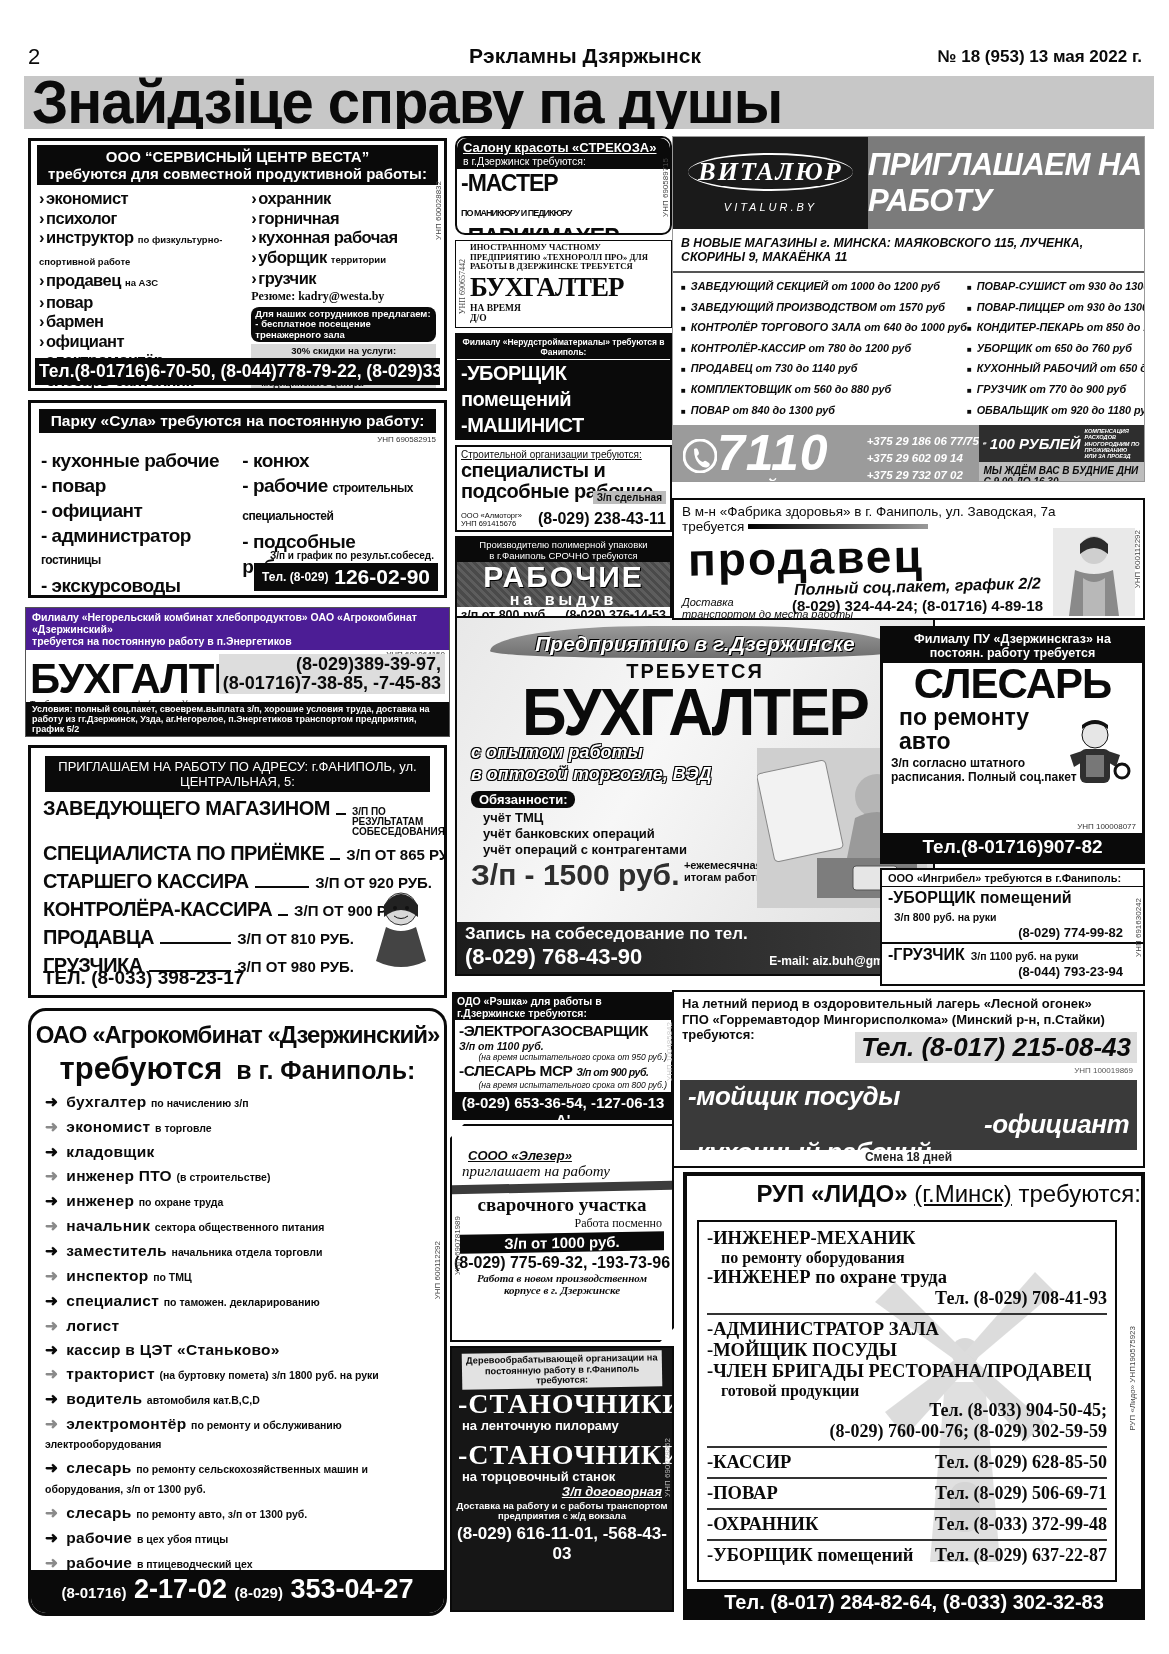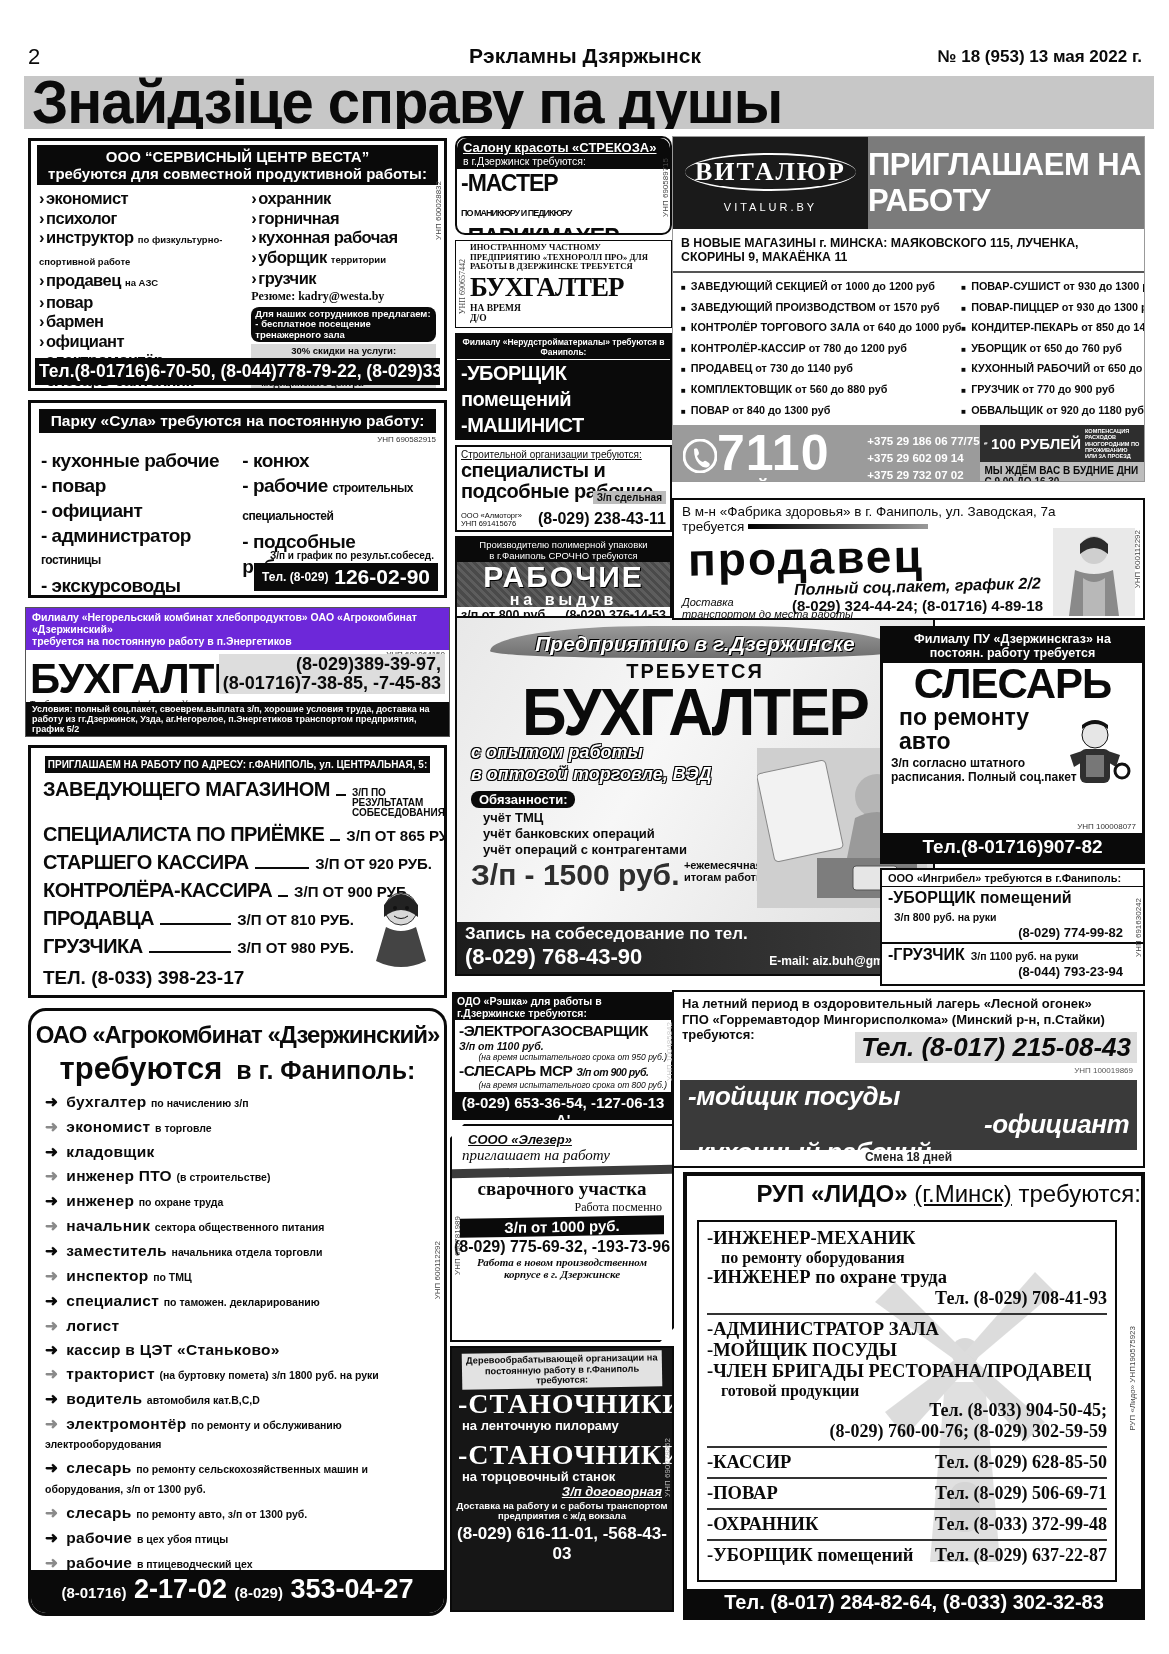--- a/index.html
+++ b/index.html
@@ -34,28 +34,28 @@
   
   .sula-title{background:#0a0a0a;color:#fff;font-weight:800;font-size:15.5px;text-align:center;padding:3px 0;margin:6px 8px 2px;}
   .sula-cols{display:flex;padding:4px 10px 0;}
   .sula-cols ul{list-style:none;margin:0;padding:0;}
   .sula-cols li{font-weight:900;font-size:19px;line-height:25px;letter-spacing:-0.5px;}
   .sula-cols .n{font-size:12px;}
   .sula-note{position:absolute;right:10px;bottom:34px;font-size:10px;font-weight:800;}
   .sula-tel{position:absolute;right:6px;bottom:4px;background:#0a0a0a;color:#fff;font-weight:900;padding:2px 8px;font-size:21px;}
   .sula-tel .lab{font-size:12px;font-weight:800;vertical-align:3px;}
   
-  .neg-head{background:#6d28d9;color:#fff;font-weight:800;font-size:10.5px;line-height:12px;padding:3px 6px;}
+  .neg-head{background:#4c1d95;color:#fff;font-weight:800;font-size:10.5px;line-height:12px;padding:3px 6px;}
   .neg-job{font-weight:900;font-size:42px;line-height:40px;letter-spacing:-1px;display:inline-block;}
   .neg-job2{font-weight:900;font-size:17px;display:inline-block;vertical-align:6px;}
   .neg-req{font-size:8.8px;line-height:10px;width:225px;display:inline-block;}
   .neg-tels{position:absolute;right:4px;top:46px;background:#ddd;text-align:right;font-weight:900;font-size:18px;line-height:19px;padding:1px 4px;}
   .neg-cond{position:absolute;left:0;right:0;bottom:0;background:#0a0a0a;color:#fff;font-size:9px;line-height:10px;font-weight:700;padding:2px 6px;}
   
-  .fan-title{background:#0a0a0a;color:#fff;font-weight:700;font-size:10px;text-align:center;padding:3px 0;margin:8px 14px 4px;}
+  .fan-title{background:#0a0a0a;color:#fff;font-weight:400;font-size:13px;text-align:center;padding:3px 0;margin:8px 14px 4px;}
   .fan-row{display:flex;align-items:baseline;padding:0 12px;margin-top:5px;}
   .fan-row .j{font-weight:900;font-size:20px;letter-spacing:-0.5px;white-space:nowrap;}
   .fan-row .ln{flex:1;border-bottom:2px solid #0a0a0a;margin:0 6px;height:14px;min-width:10px;}
   .fan-row .s{font-weight:900;font-size:15px;white-space:nowrap;}
   .fan-row .s.sm{font-size:10px;line-height:10px;width:120px;white-space:normal;text-align:left;}
   .fan-tel{position:absolute;left:12px;bottom:6px;font-weight:900;font-size:19px;}
   
   .agro{border:3px solid #0a0a0a;border-radius:18px;}
   .agro-t1{font-weight:800;font-size:24px;text-align:center;margin-top:10px;letter-spacing:-1px;}
   .agro-t2{font-weight:800;font-size:25px;text-align:center;margin:2px 0 4px;}
@@ -112,21 +112,21 @@
   
   .resh{background:#0a0a0a;color:#fff;padding:3px;}
   .resh-h{font-weight:800;font-size:10.5px;line-height:11.5px;padding:1px 2px;}
   .resh-in{background:#fff;color:#0a0a0a;padding:2px 4px;}
   .resh-j{font-weight:900;font-size:15.5px;letter-spacing:-0.5px;}
   .resh-s{font-style:italic;font-weight:700;font-size:10.5px;}
   .resh-n{font-style:italic;font-size:8.5px;text-align:right;}
   .resh-tel{font-weight:900;font-size:15px;text-align:center;padding-top:2px;}
   
   .elez{border:2px solid #0a0a0a;clip-path:polygon(14px 0,100% 0,100% calc(100% - 14px),calc(100% - 14px) 100%,0 100%,0 14px);}
-  .elez-c{font-weight:800;font-style:italic;font-size:13px;text-decoration:underline;padding:6px 0 0 16px;}
+  .elez-c{font-weight:800;font-style:italic;font-size:13px;text-decoration:underline;padding:22px 0 0 16px;}
   .elez-inv{font-style:italic;font-size:15px;padding-left:10px;font-family:"Liberation Serif",serif;}
   .elez-strip{height:9px;background:#3c3c3c;margin:3px 0 2px;transform:skewY(-1.2deg);}
   .elez-job{font-family:"Liberation Serif",serif;font-weight:900;font-size:40px;text-align:center;line-height:40px;}
   .elez-job2{font-family:"Liberation Serif",serif;font-weight:700;font-size:19px;text-align:center;}
   .elez-sh{font-size:12px;text-align:right;padding-right:10px;font-family:"Liberation Serif",serif;}
   .elez-sal{background:#0a0a0a;color:#fff;font-weight:800;font-size:15px;text-align:center;padding:1px 0;margin:2px 8px;transform:skewY(-1deg);}
   .elez-tel{font-weight:900;font-size:16px;text-align:center;}
   .elez-note{font-style:italic;font-weight:700;font-size:11px;line-height:12px;text-align:center;font-family:"Liberation Serif",serif;}
   
   .stan{background:#161616;color:#fff;border:2px solid #0a0a0a;}
@@ -486,21 +486,21 @@
     <div class="stan-j">-СТАНОЧНИКИ</div>
     <div class="stan-n">на ленточную пилораму</div>
     <div class="stan-j" style="margin-top:8px">-СТАНОЧНИКИ</div>
     <div class="stan-n">на торцовочный станок</div>
     <div class="stan-sal">З/п договорная</div>
     <div class="stan-del">Доставка на работу и с работы транспортом предприятия с ж/д вокзала</div>
     <div class="stan-tel">(8-029) 616-11-01, -568-43-03</div>
     <div class="unp-v" style="right:0;top:90px;color:#bbb">УНП 690278862</div>
   </section>
 
-  <section class="ad" style="left:672px;top:136px;width:473px;height:346px;border:1px solid #999;">
+  <section class="ad" style="left:672px;top:136px;width:473px;height:346px;border:1px solid #999;font-style:italic;">
     <div class="vit-top">
       <div class="vit-logo">
         <div class="l1">ВИТАЛЮР</div>
         <div class="l2">VITALUR.BY</div>
       </div>
       <div class="vit-ban">ПРИГЛАШАЕМ НА РАБОТУ</div>
     </div>
     <div class="vit-stores">В НОВЫЕ МАГАЗИНЫ г. МИНСКА: МАЯКОВСКОГО 115, ЛУЧЕНКА, СКОРИНЫ 9, МАКАЁНКА 11</div>
     <div class="vit-cols">
       <ul>

